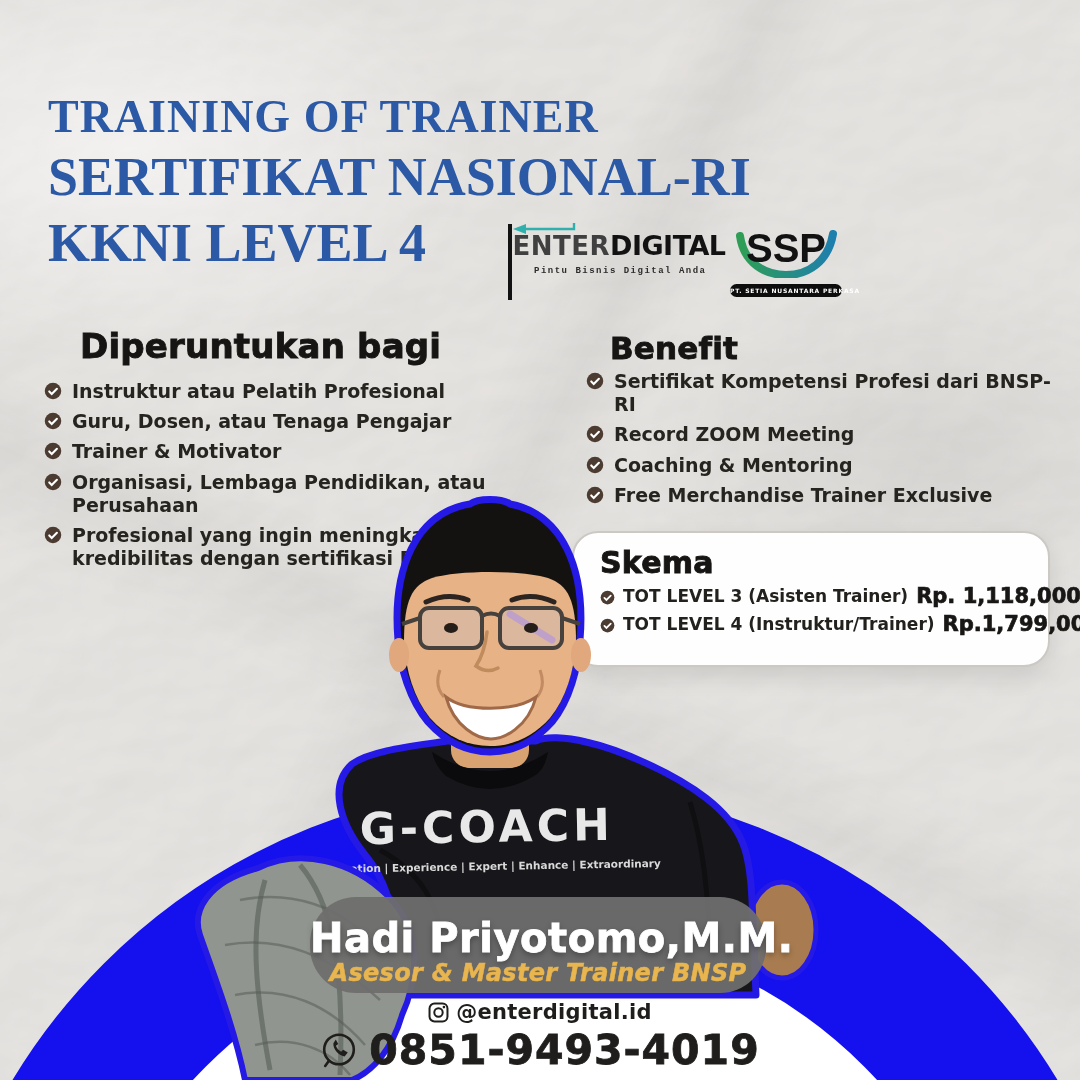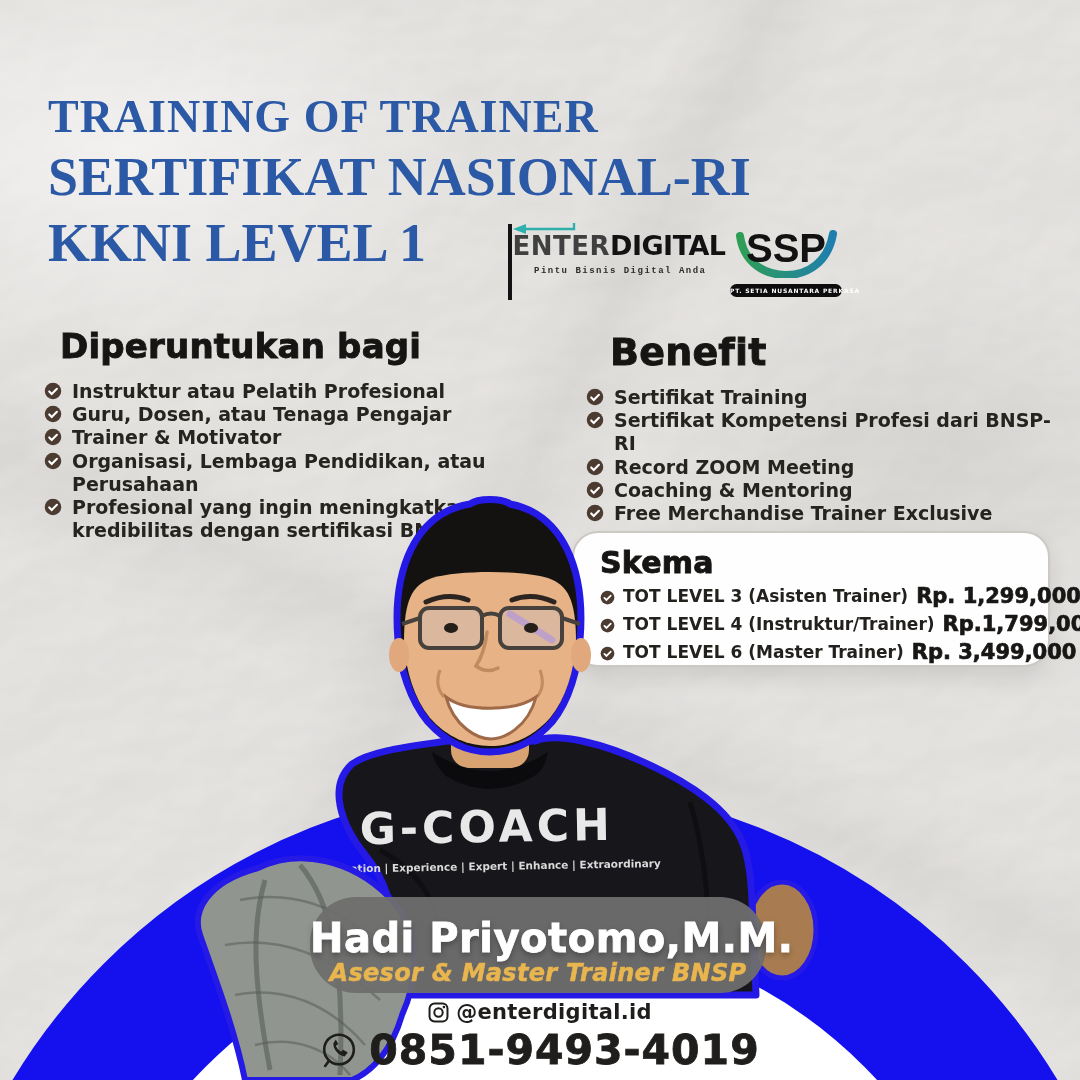--- a/index.html
+++ b/index.html
@@ -28,24 +28,24 @@
   #ed-arrow{position:absolute;left:-4px;top:-9px;}
   #ed-word2{color:#121212;font-weight:bold;font-size:27px;letter-spacing:-.5px;}
   #ed-tagline{margin-top:5px;font-family:"Liberation Mono",monospace;font-weight:bold;
               font-size:9px;letter-spacing:1.5px;color:#2c2c2c;white-space:nowrap;}
   #ssp-logo{position:absolute;left:726px;top:222px;width:120px;text-align:center;}
   #ssp-badge{margin:2px auto 0;width:112px;height:13px;border-radius:7px;background:#0d0d0d;
              color:#fff;font-size:6px;letter-spacing:.8px;line-height:13px;font-weight:bold;white-space:nowrap;}
   
   .heading{color:#161513;font-weight:bold;-webkit-text-stroke:.9px #161513;letter-spacing:.2px;}
   #audience{position:absolute;left:44px;top:326px;width:548px;}
-  #audience .heading{font-size:34px;margin-left:16px;margin-bottom:14px;}
+  #audience .heading{font-size:34px;margin-left:36px;margin-bottom:14px;}
   #benefits{position:absolute;left:586px;top:330px;width:475px;}
-  #benefits .heading{font-size:38px;margin-left:24px;margin-bottom:12px;}
-  .chk-list{display:flex;flex-direction:column;gap:0;}
+  #benefits .heading{font-size:31px;margin-left:24px;margin-bottom:4px;}
+  .chk-list{display:flex;flex-direction:column;gap:7px;}
   .chk-item{display:flex;gap:10px;align-items:flex-start;
             font-size:19px;font-weight:bold;color:#26241f;line-height:1.22;}
   .chk-icon{flex:0 0 auto;margin-top:2px;}
   
   #skema{position:absolute;left:572px;top:531px;width:478px;height:136px;background:#fefefe;
          border:2px solid #ccc9c4;border-radius:26px;box-shadow:0 10px 22px rgba(0,0,0,0.10);
          box-sizing:border-box;padding:12px 24px 0 26px;}
   #skema .heading{font-size:30px;margin-bottom:4px;}
   .sk-row{display:flex;align-items:center;gap:8px;margin-bottom:4px;}
   .sk-label{font-size:17px;font-weight:bold;color:#23211d;white-space:nowrap;}
@@ -82,21 +82,21 @@
     </filter>
     <rect width="1080" height="1080" filter="url(#crumple)"></rect>
   </svg>
   <div id="crease-tint"></div>
 
   <div id="ring"></div>
 
   <div id="title-block">
     <div class="t1">TRAINING OF TRAINER</div>
     <div class="t2">SERTIFIKAT NASIONAL-RI</div>
-    <div class="t3">KKNI LEVEL 1</div>
+    <div class="t3">KKNI LEVEL 4</div>
   </div>
 
   <div id="divider"></div>
 
   <div id="ed-logo">
     <div class="row">
       <span id="ed-word1">
         <svg id="ed-arrow" width="70" height="12" viewBox="0 0 70 12">
           <path d="M66,1 v6 H16" stroke="#2fb0ac" stroke-width="2.4" fill="none"></path>
           <path d="M18,2 L5,7 L18,12 Z" fill="#2fb0ac"></path>
@@ -164,27 +164,20 @@
   </div>
 
   <div id="benefits">
     <div class="heading">Benefit</div>
     <div class="chk-list">
       <div class="chk-item">
         <svg class="chk-icon" width="18" height="18" viewBox="0 0 24 24">
             <circle cx="12" cy="12" r="11" fill="#4c3b31"></circle>
             <path d="M7 12.6 l3.3 3.3 L17.2 9" stroke="#fff" stroke-width="2.8" fill="none" stroke-linecap="round"></path>
           </svg>
-        <span>Sertifikat Training</span>
-      </div>
-      <div class="chk-item">
-        <svg class="chk-icon" width="18" height="18" viewBox="0 0 24 24">
-            <circle cx="12" cy="12" r="11" fill="#4c3b31"></circle>
-            <path d="M7 12.6 l3.3 3.3 L17.2 9" stroke="#fff" stroke-width="2.8" fill="none" stroke-linecap="round"></path>
-          </svg>
         <span>Sertifikat Kompetensi Profesi dari BNSP-RI</span>
       </div>
       <div class="chk-item">
         <svg class="chk-icon" width="18" height="18" viewBox="0 0 24 24">
             <circle cx="12" cy="12" r="11" fill="#4c3b31"></circle>
             <path d="M7 12.6 l3.3 3.3 L17.2 9" stroke="#fff" stroke-width="2.8" fill="none" stroke-linecap="round"></path>
           </svg>
         <span>Record ZOOM Meeting</span>
       </div>
       <div class="chk-item">
@@ -205,37 +198,29 @@
   </div>
 
   <div id="skema">
     <div class="heading">Skema</div>
     <div class="sk-row">
       <svg class="chk-icon" width="15" height="15" viewBox="0 0 24 24">
           <circle cx="12" cy="12" r="11" fill="#4c3b31"></circle>
           <path d="M7 12.6 l3.3 3.3 L17.2 9" stroke="#fff" stroke-width="2.8" fill="none" stroke-linecap="round"></path>
         </svg>
       <span class="sk-label">TOT LEVEL 3 (Asisten Trainer)</span>
-      <span class="sk-price">Rp. 1,299,000</span>
+      <span class="sk-price">Rp. 1,118,000</span>
     </div>
     <div class="sk-row">
       <svg class="chk-icon" width="15" height="15" viewBox="0 0 24 24">
           <circle cx="12" cy="12" r="11" fill="#4c3b31"></circle>
           <path d="M7 12.6 l3.3 3.3 L17.2 9" stroke="#fff" stroke-width="2.8" fill="none" stroke-linecap="round"></path>
         </svg>
       <span class="sk-label">TOT LEVEL 4 (Instruktur/Trainer)</span>
       <span class="sk-price">Rp.1,799,000</span>
-    </div>
-    <div class="sk-row">
-      <svg class="chk-icon" width="15" height="15" viewBox="0 0 24 24">
-          <circle cx="12" cy="12" r="11" fill="#4c3b31"></circle>
-          <path d="M7 12.6 l3.3 3.3 L17.2 9" stroke="#fff" stroke-width="2.8" fill="none" stroke-linecap="round"></path>
-        </svg>
-      <span class="sk-label">TOT LEVEL 6 (Master Trainer)</span>
-      <span class="sk-price">Rp. 3,499,000</span>
     </div>
   </div>
 
   <svg id="person-art" viewBox="170 495 660 585">
 
     <ellipse cx="782" cy="930" rx="34" ry="48" fill="#a87c50" stroke="#2519e6" stroke-width="5"></ellipse>
 
     <path d="M 447,741 C 415,746 372,750 352,764 C 328,786 340,824 366,856
          C 386,880 395,915 398,950 L 400,995 L 756,995 L 752,900
          C 750,855 745,828 706,798 C 672,772 618,749 586,742

